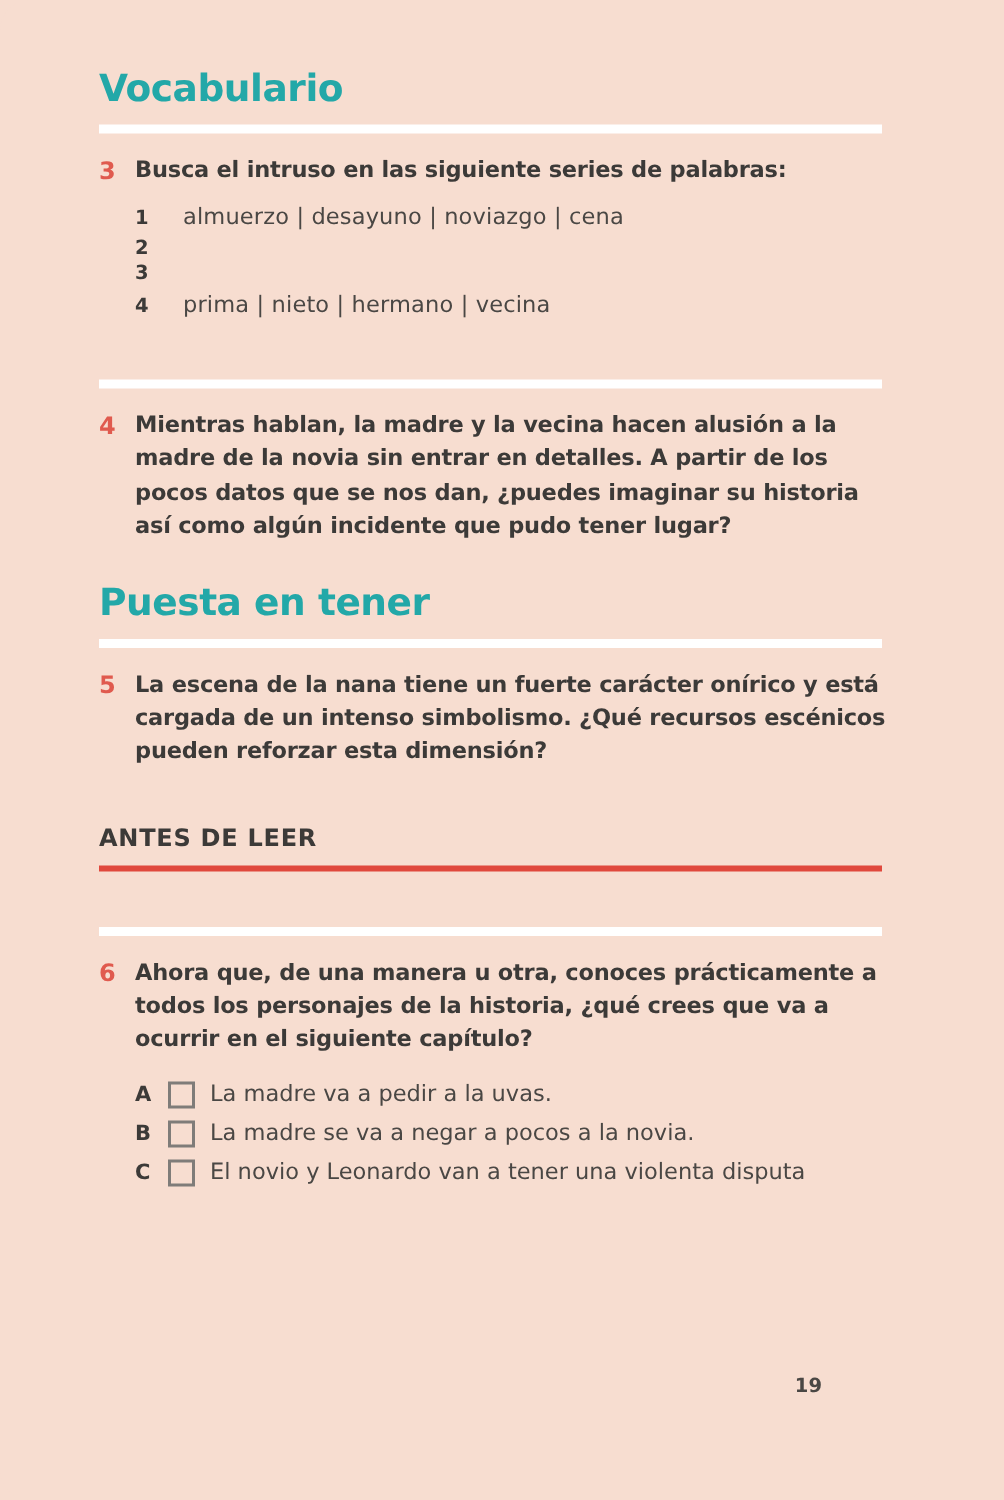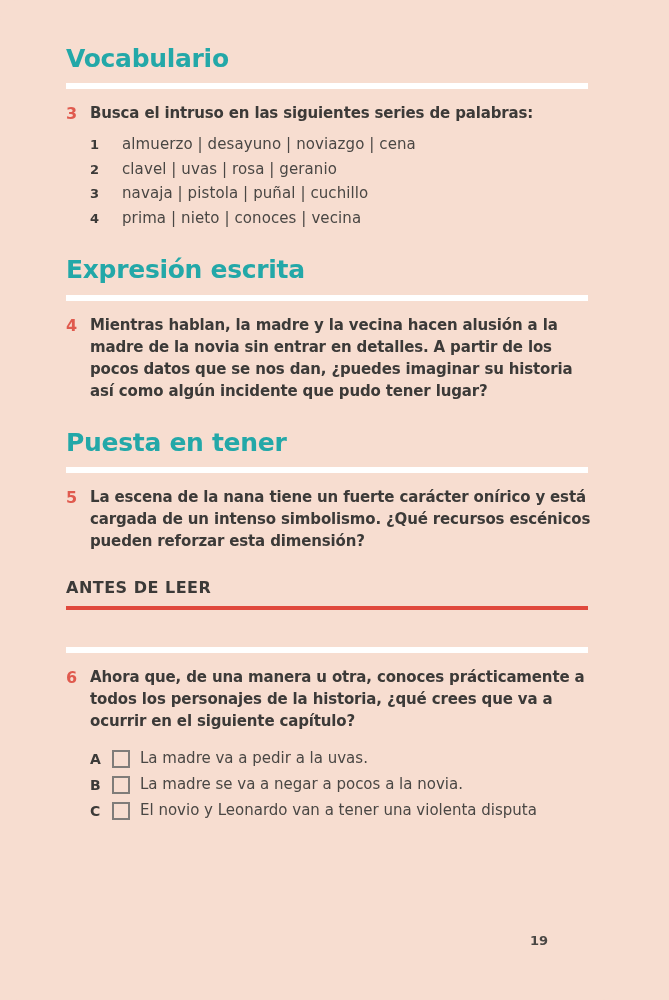--- a/index.html
+++ b/index.html
@@ -91,21 +91,21 @@
   .series-words {
     color: #4a4744;
     font-size: 15px;
     line-height: 1.5;
     letter-spacing: 0.1px;
     margin-left: 10px;
   }
 
   
   .antes-block {
-    margin-top: 26px;
+    margin-top: 38px;
   }
   .antes-label {
     font-weight: bold;
     font-size: 16px;
     color: #3c3a38;
     letter-spacing: 0.5px;
   }
   .antes-rule {
     margin-top: 9px;
     height: 4px;
@@ -144,62 +144,59 @@
     line-height: 1.4;
   }
 
   
   .gap-lg { height: 26px; }
 
   
   .page-number {
     position: absolute;
     right: 72px;
-    bottom: 52px;
+    bottom: 68px;
     font-size: 13px;
     font-weight: bold;
     color: #4a4744;
   }
 </style>
 </head>
 <body>
 
 <div class="page">
   <div class="content">
 
     <h2 class="section-title">Vocabulario</h2>
     <div class="rule-bar"></div>
 
     <div class="exercise">
       <div class="ex-num">3</div>
-      <div class="ex-text">Busca el intruso en las siguientes series de palabras:</div>
+      <div class="ex-text">Busca el intruso en las siguiente series de palabras:</div>
     </div>
 
     <ul class="series-list">
       <li class="series-item">
         <span class="series-num">1</span>
         <span class="series-words">almuerzo | desayuno | noviazgo | cena</span>
       </li>
       <li class="series-item">
         <span class="series-num">2</span>
-        <span class="series-words">clavel | uvas | rosa | geranio</span>
       </li>
       <li class="series-item">
         <span class="series-num">3</span>
-        <span class="series-words">navaja | pistola | puñal | cuchillo</span>
       </li>
       <li class="series-item">
         <span class="series-num">4</span>
-        <span class="series-words">prima | nieto | conoces | vecina</span>
+        <span class="series-words">prima | nieto | hermano | vecina</span>
       </li>
     </ul>
 
     <div class="gap-lg"></div>
 
-    <h2 class="section-title">Expresión escrita</h2>
     <div class="rule-bar"></div>
 
     <div class="exercise">
       <div class="ex-num">4</div>
       <div class="ex-text">Mientras hablan, la madre y la vecina hacen alusión a la madre de la novia sin entrar en detalles. A partir de los pocos datos que se nos dan, ¿puedes imaginar su historia así como algún incidente que pudo tener lugar?</div>
     </div>
 
     <div class="gap-lg"></div>
 
     <h2 class="section-title">Puesta en tener</h2>

